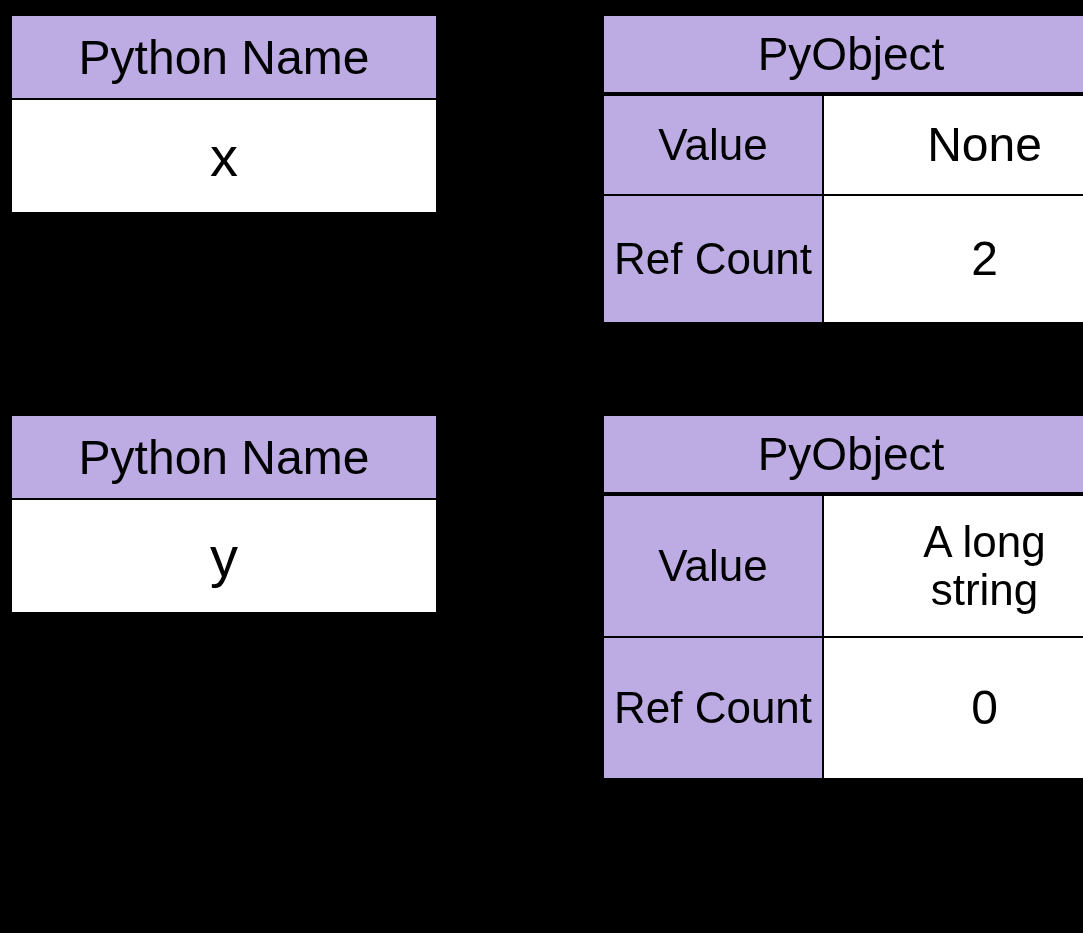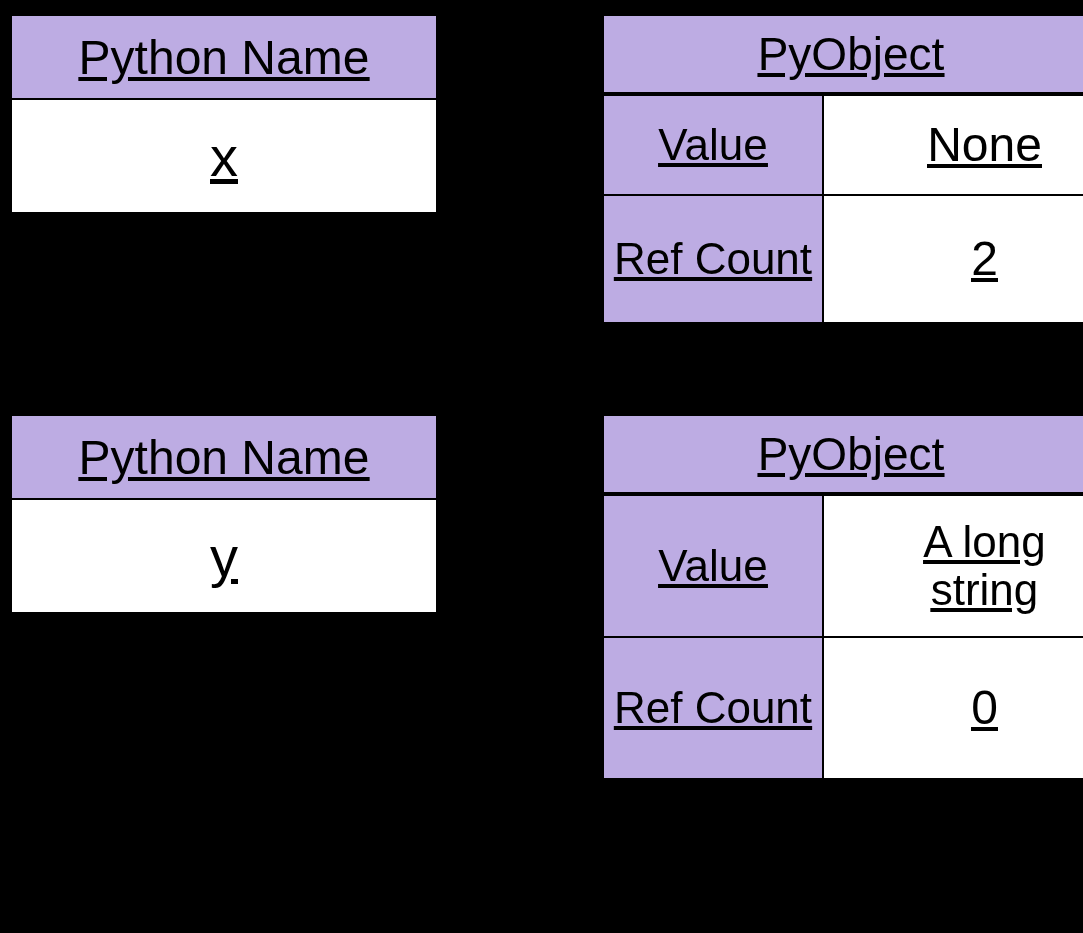--- a/index.html
+++ b/index.html
@@ -1,15 +1,15 @@
 <!DOCTYPE html>
 <html><head>
 <meta charset="utf-8">
 <style>
-  * { box-sizing: border-box; margin: 0; padding: 0; text-decoration: underline; }
+  * { box-sizing: border-box; margin: 0; padding: 0; }
   body {
     background: #000;
     font-family: Arial, Helvetica, sans-serif;
     width: 1083px;
     height: 933px;
     position: relative;
   }
   .box {
     position: absolute;
     background: #fff;

